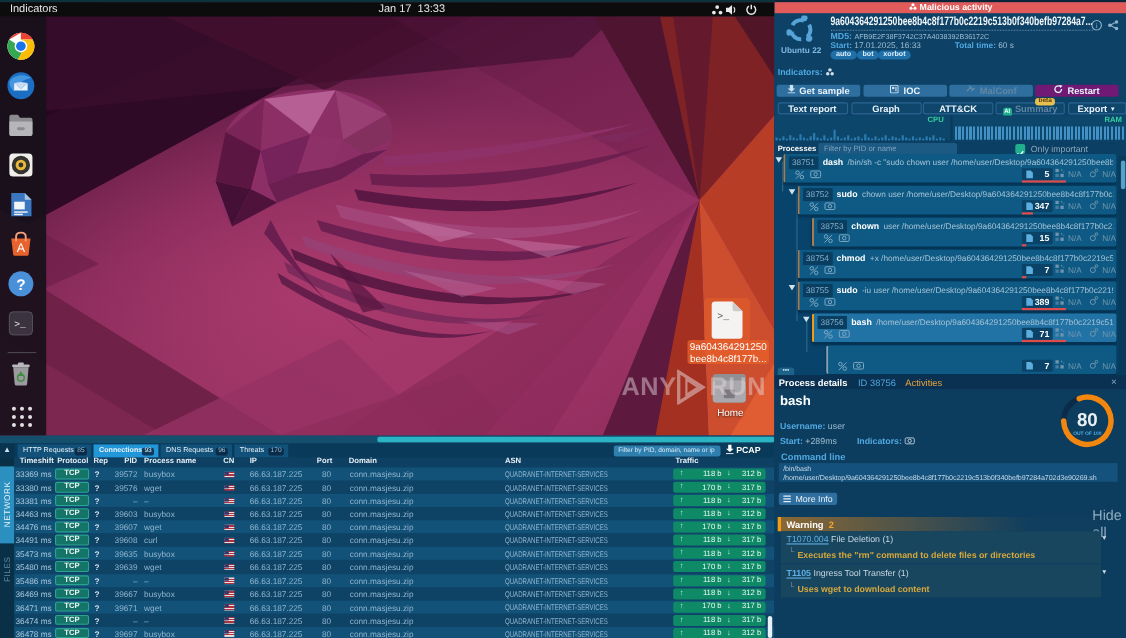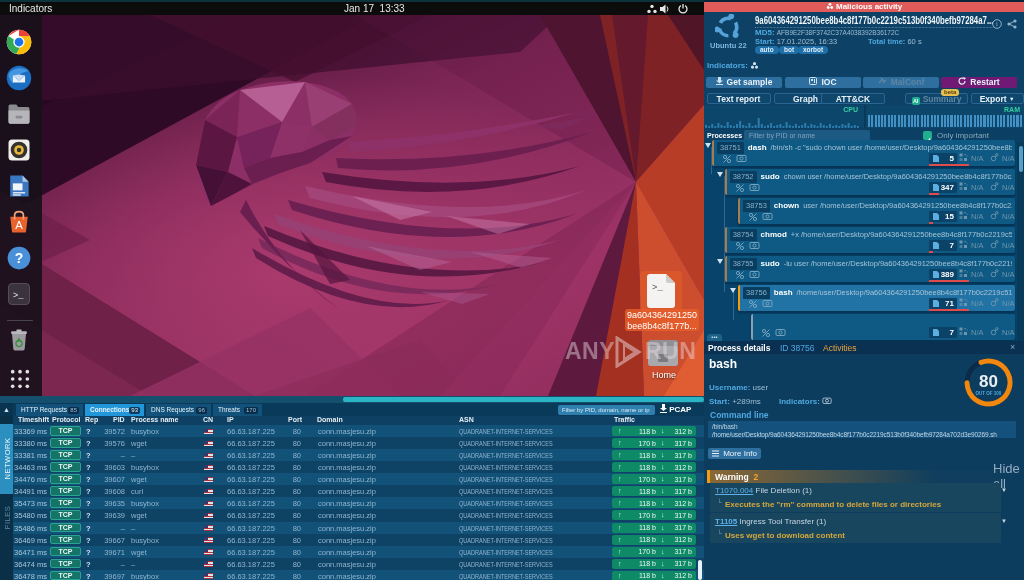--- a/index.html
+++ b/index.html
@@ -608,21 +608,21 @@
         </svg>IOC</div>
     <div class="btn b1 dis" style="left:159px;top:77px"><svg width="9" height="8" viewBox="0 0 9 8" style="margin-right:4px">
           <path d="M1 6 L4 3 M3 1 L6 4 M5 6 L8 3" stroke="#5f86a3" stroke-width="1.4"></path>
         </svg>MalConf</div>
     <div class="btn b1 hot" style="left:237px;top:77px"><svg width="8" height="8" viewBox="0 0 8 8" style="margin-right:4px">
           <path d="M7 4 A3 3 0 1 1 5.5 1.5" fill="none" stroke="#e8f2fa" stroke-width="1.2"></path>
           <polygon points="5,0 8,1 6,3" fill="#e8f2fa"></polygon>
         </svg>Restart</div>
     <div class="btn b2" style="left:2.5px;top:93px;width:64px">Text report</div>
     <div class="btn b2" style="left:69.5px;top:93px;width:64px">Graph</div>
-    <div class="btn b2" style="left:117px;top:93px;width:64px">ATT&amp;CK</div>
+    <div class="btn b2" style="left:135px;top:93px;width:64px">ATT&amp;CK</div>
     <div class="btn b2 dis" style="left:201px;top:93px;width:63px"><span style="display:inline-block;width:8px;height:8px;background:#1fae8e;border-radius:2px;font-size:5.5px;line-height:8px;vertical-align:-1px;margin-right:3px;color:#e8fff8">AI</span>Summary</div>
     <div class="abs" style="left:237px;top:88.5px;background:#e8c050;color:#5a4010;font-size:6px;font-weight:bold;border-radius:3px;padding:0.5px 3px;z-index:5">beta</div>
     <div class="btn b2" style="left:266.5px;top:93px;width:53px">Export <span style="font-size:5.5px;vertical-align:1px">▼</span></div>
 
     <div class="abs" style="left:0;top:105px;width:320px;height:23px;background:#0d466b"></div>
     <div class="abs" style="left:160px;top:105px;width:2px;height:23px;background:#0a3a5a"></div>
     <div class="abs" style="left:0;top:105px;width:158px;height:23px;border-bottom:1px solid #0a3a5a">
       <span class="abs" style="right:4px;top:1px;color:#35d0a0;font-size:7px;font-weight:bold">CPU</span>
       <svg class="abs" style="left:0;top:10px" width="158" height="13" viewBox="0 0 158 13">
           <rect x="1" y="10" width="2" height="3" fill="#2a7cae"></rect>

